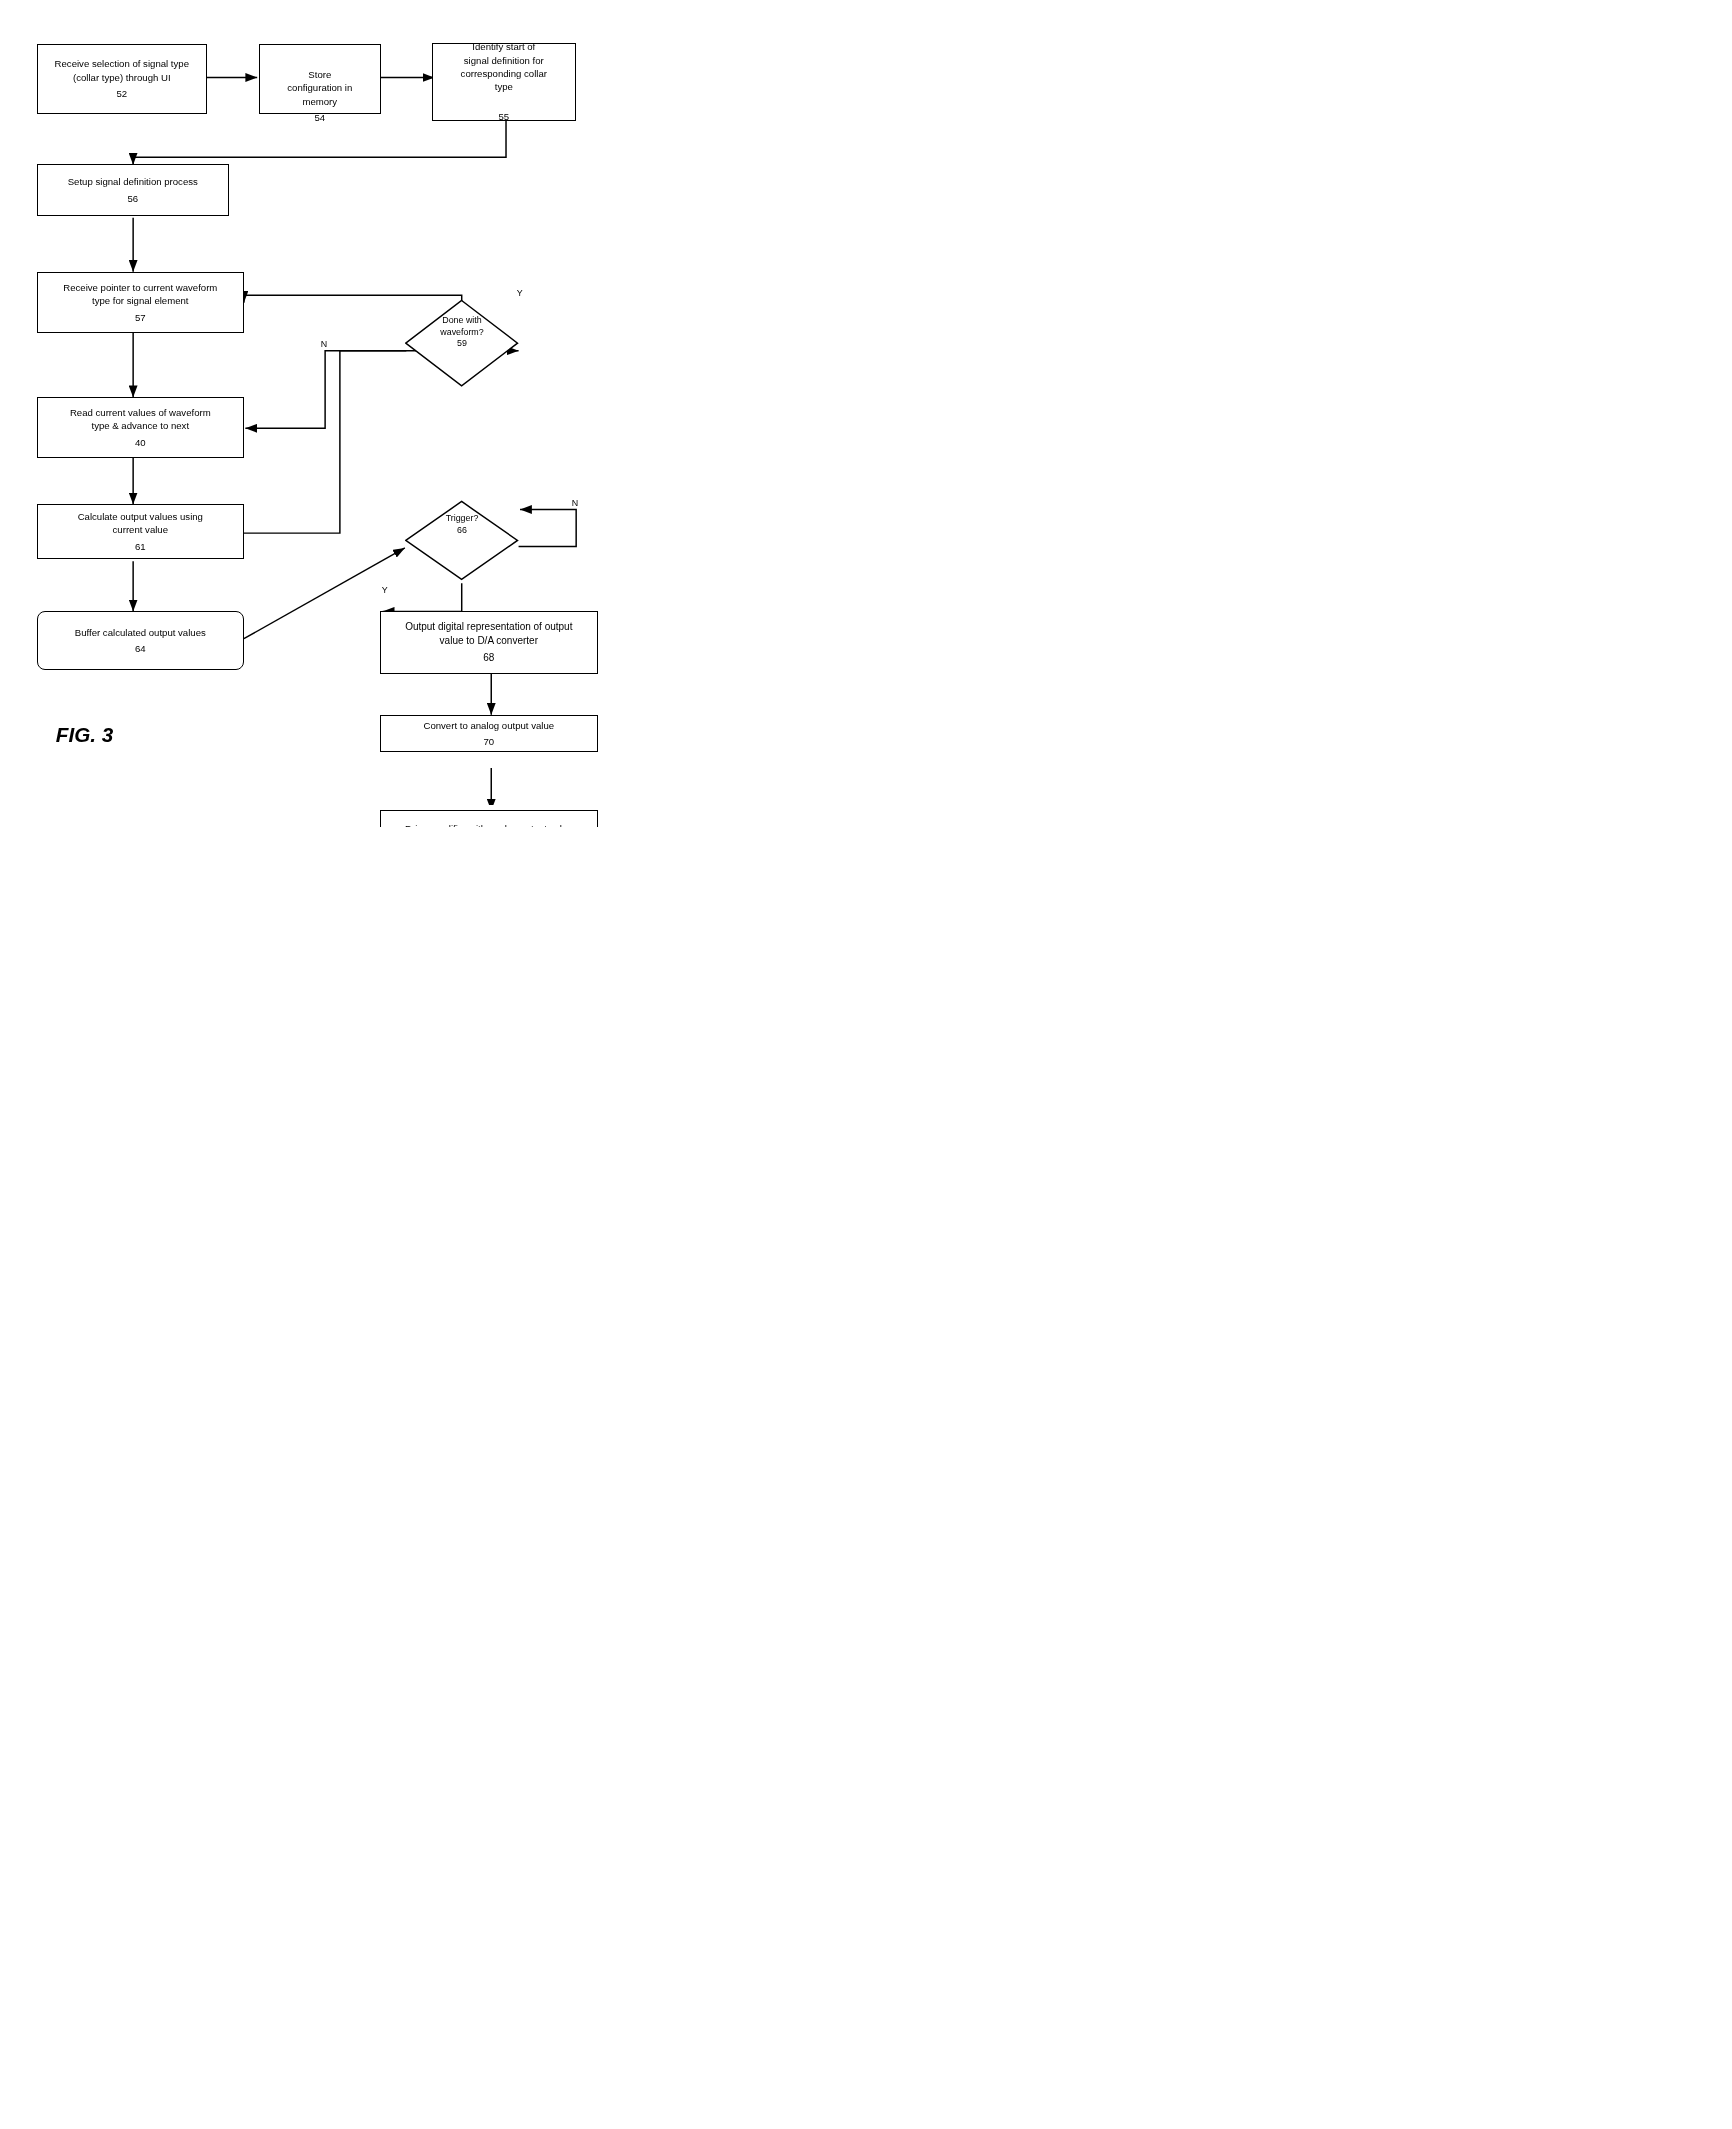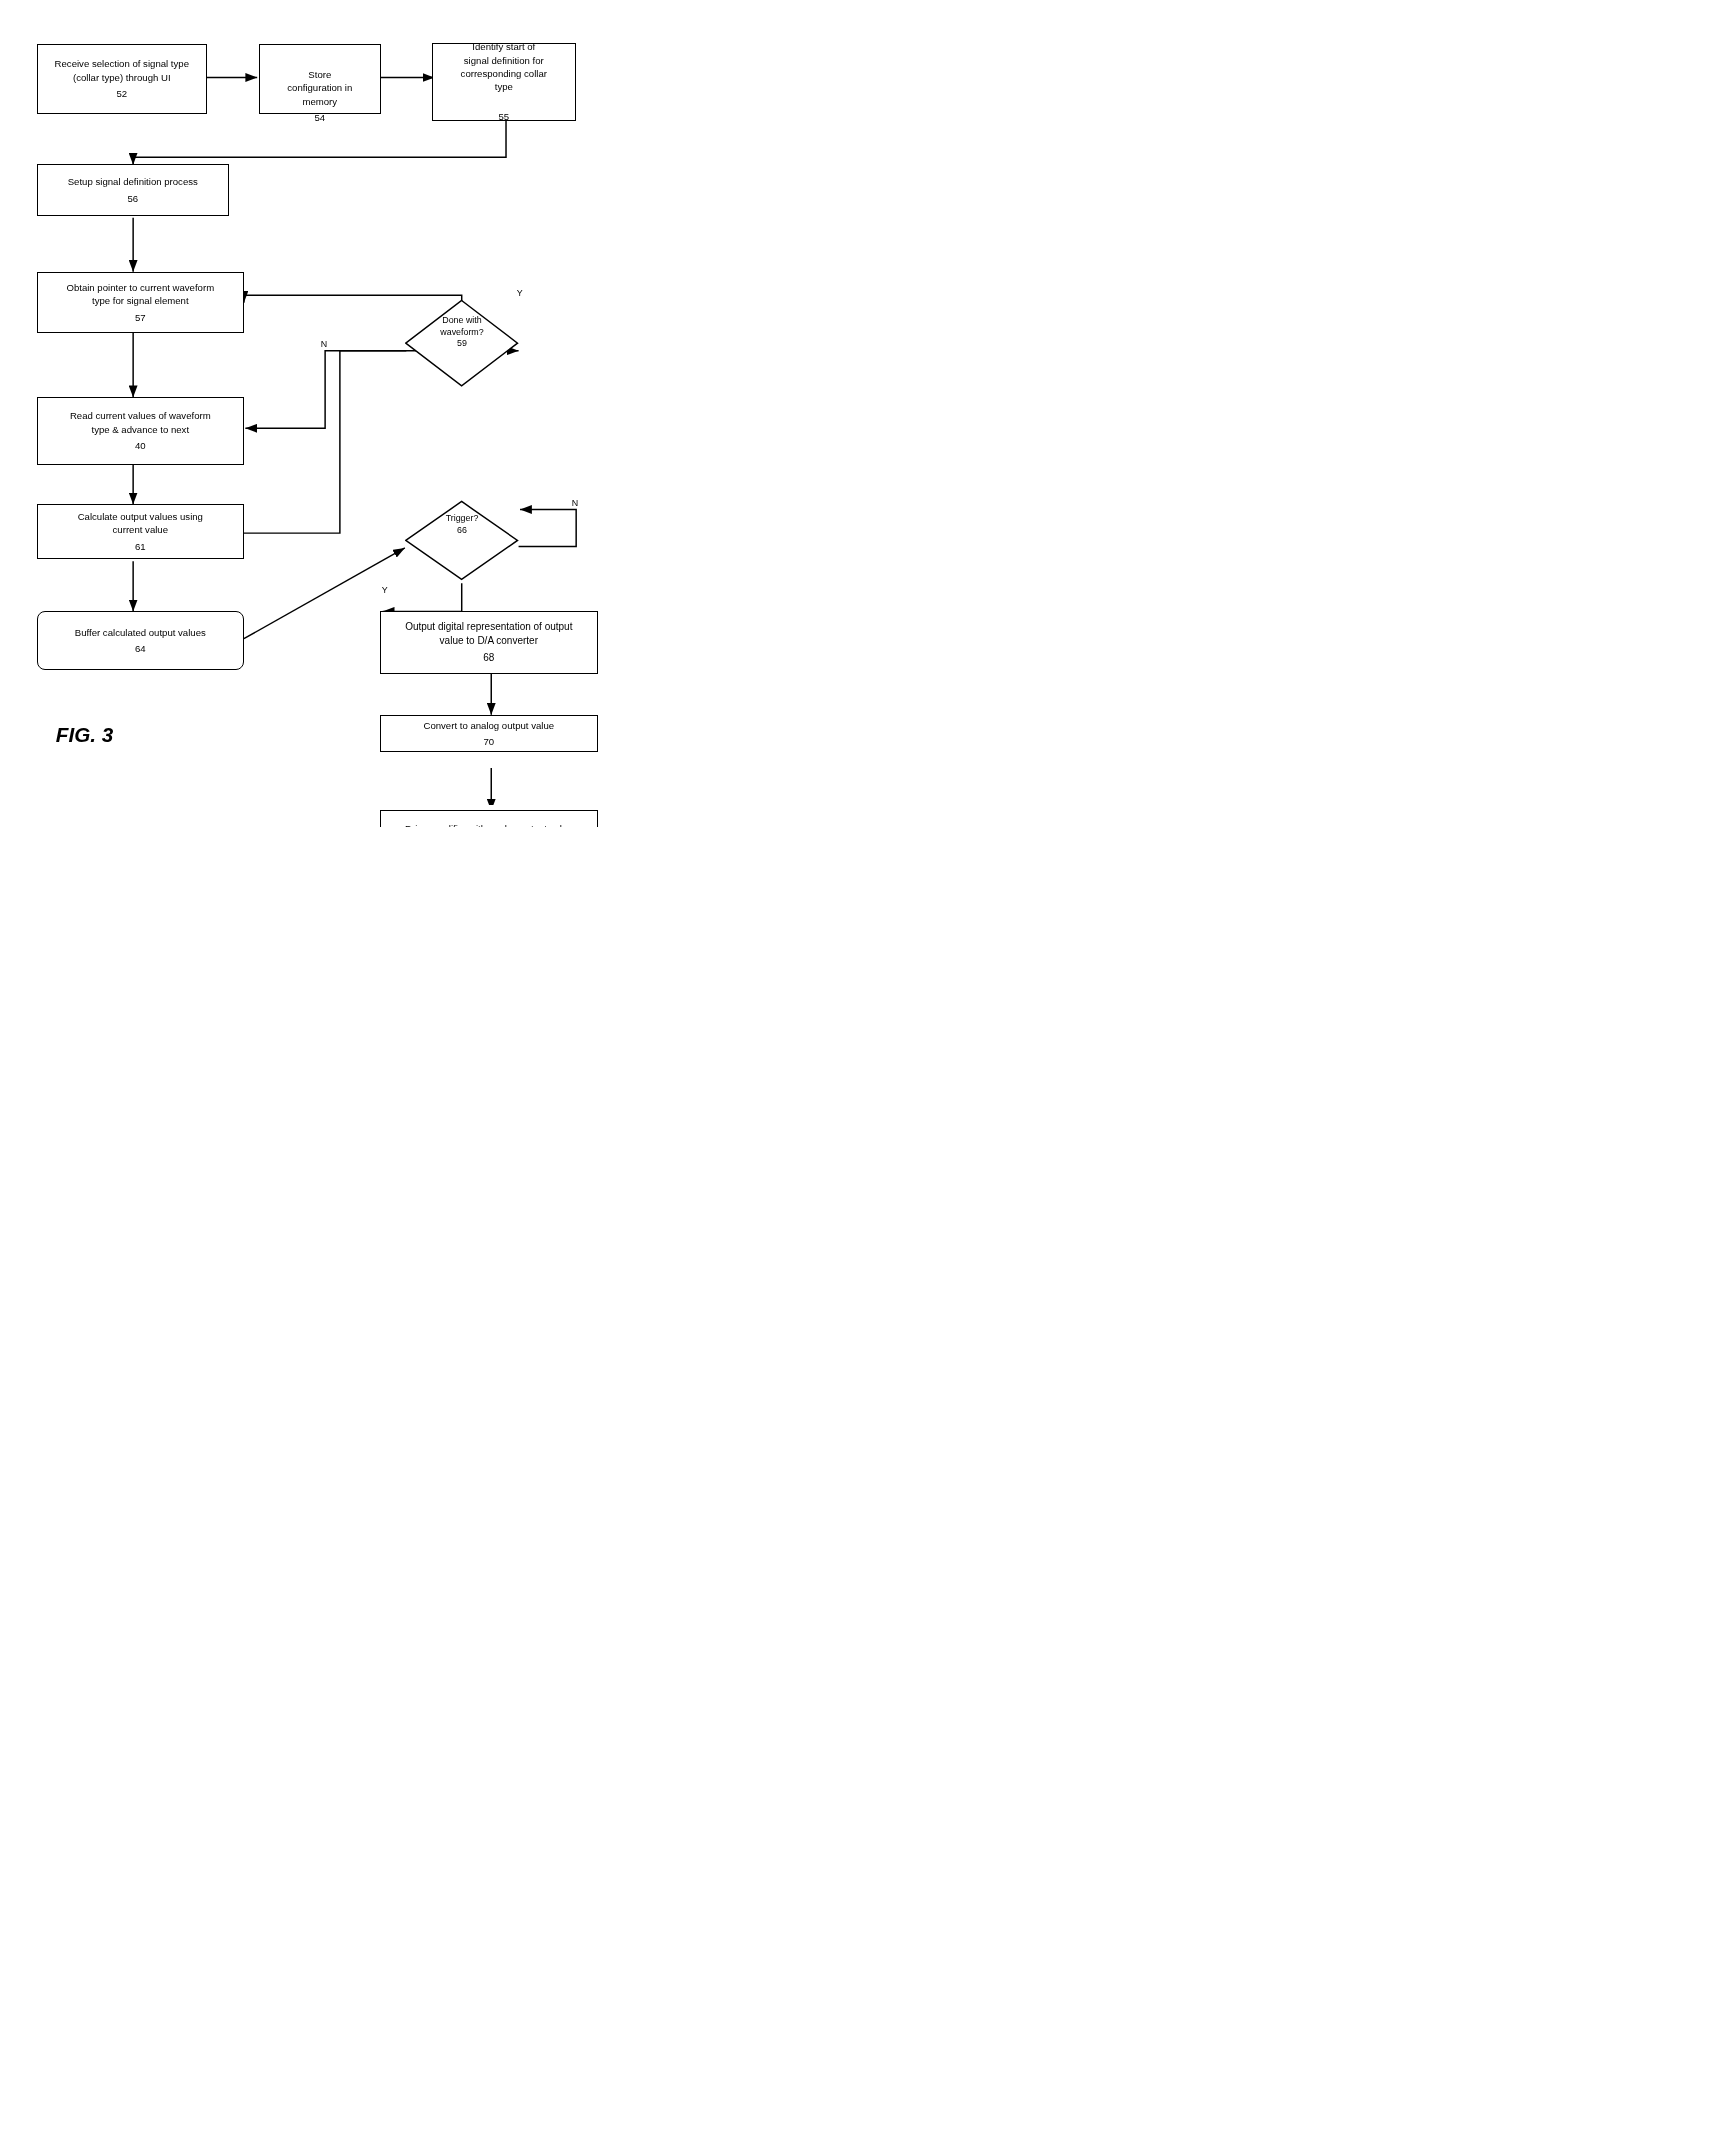--- a/index.html
+++ b/index.html
@@ -110,39 +110,39 @@
 type</span>
     <span class="num">55</span>
   </div>
 
   <div class="box" style="left:22px; top:142px; width:192px; height:52px; font-size:9.6px;">
     <span>Setup signal definition process</span>
     <span class="num">56</span>
   </div>
 
   <div class="box" style="left:22px; top:250px; width:207px; height:61px; font-size:9.6px;">
-    <span style="white-space:pre-line;">Obtain pointer to current waveform
+    <span style="white-space:pre-line;">Receive pointer to current waveform
 type for signal element</span>
     <span class="num">57</span>
   </div>
 
   <div style="position:absolute; left:390px; top:277px; width:114px; height:89px;">
     <svg viewBox="0 0 155 120" xmlns="http://www.w3.org/2000/svg">
       <polygon points="77,2 153,60 77,118 1,60" fill="white" stroke="black" stroke-width="2"></polygon>
     </svg>
     <div style="position:absolute;top:16px;left:3.7px;width:107px;text-align:center;font-size:8.9px;line-height:1.3;">
       Done with<br>waveform?<br><span style="font-size:8.9px;">59</span>
     </div>
   </div>
 
   <div style="position:absolute;left:502px;top:266px;font-size:8.9px;">Y</div>
 
   <div style="position:absolute;left:306px;top:317px;font-size:8.9px;">N</div>
 
-  <div class="box" style="left:22px; top:375px; width:207px; height:68px; font-size:9.6px;">
+  <div class="box" style="left:22px; top:375px; width:207px; height:61px; font-size:9.6px;">
     <span style="white-space:pre-line;">Read current values of waveform
 type &amp; advance to next</span>
     <span class="num">40</span>
   </div>
 
   <div class="box" style="left:22px; top:482px; width:207px; height:55px; font-size:9.6px;">
     <span style="white-space:pre-line;">Calculate output values using
 current value</span>
     <span class="num">61</span>
   </div>

